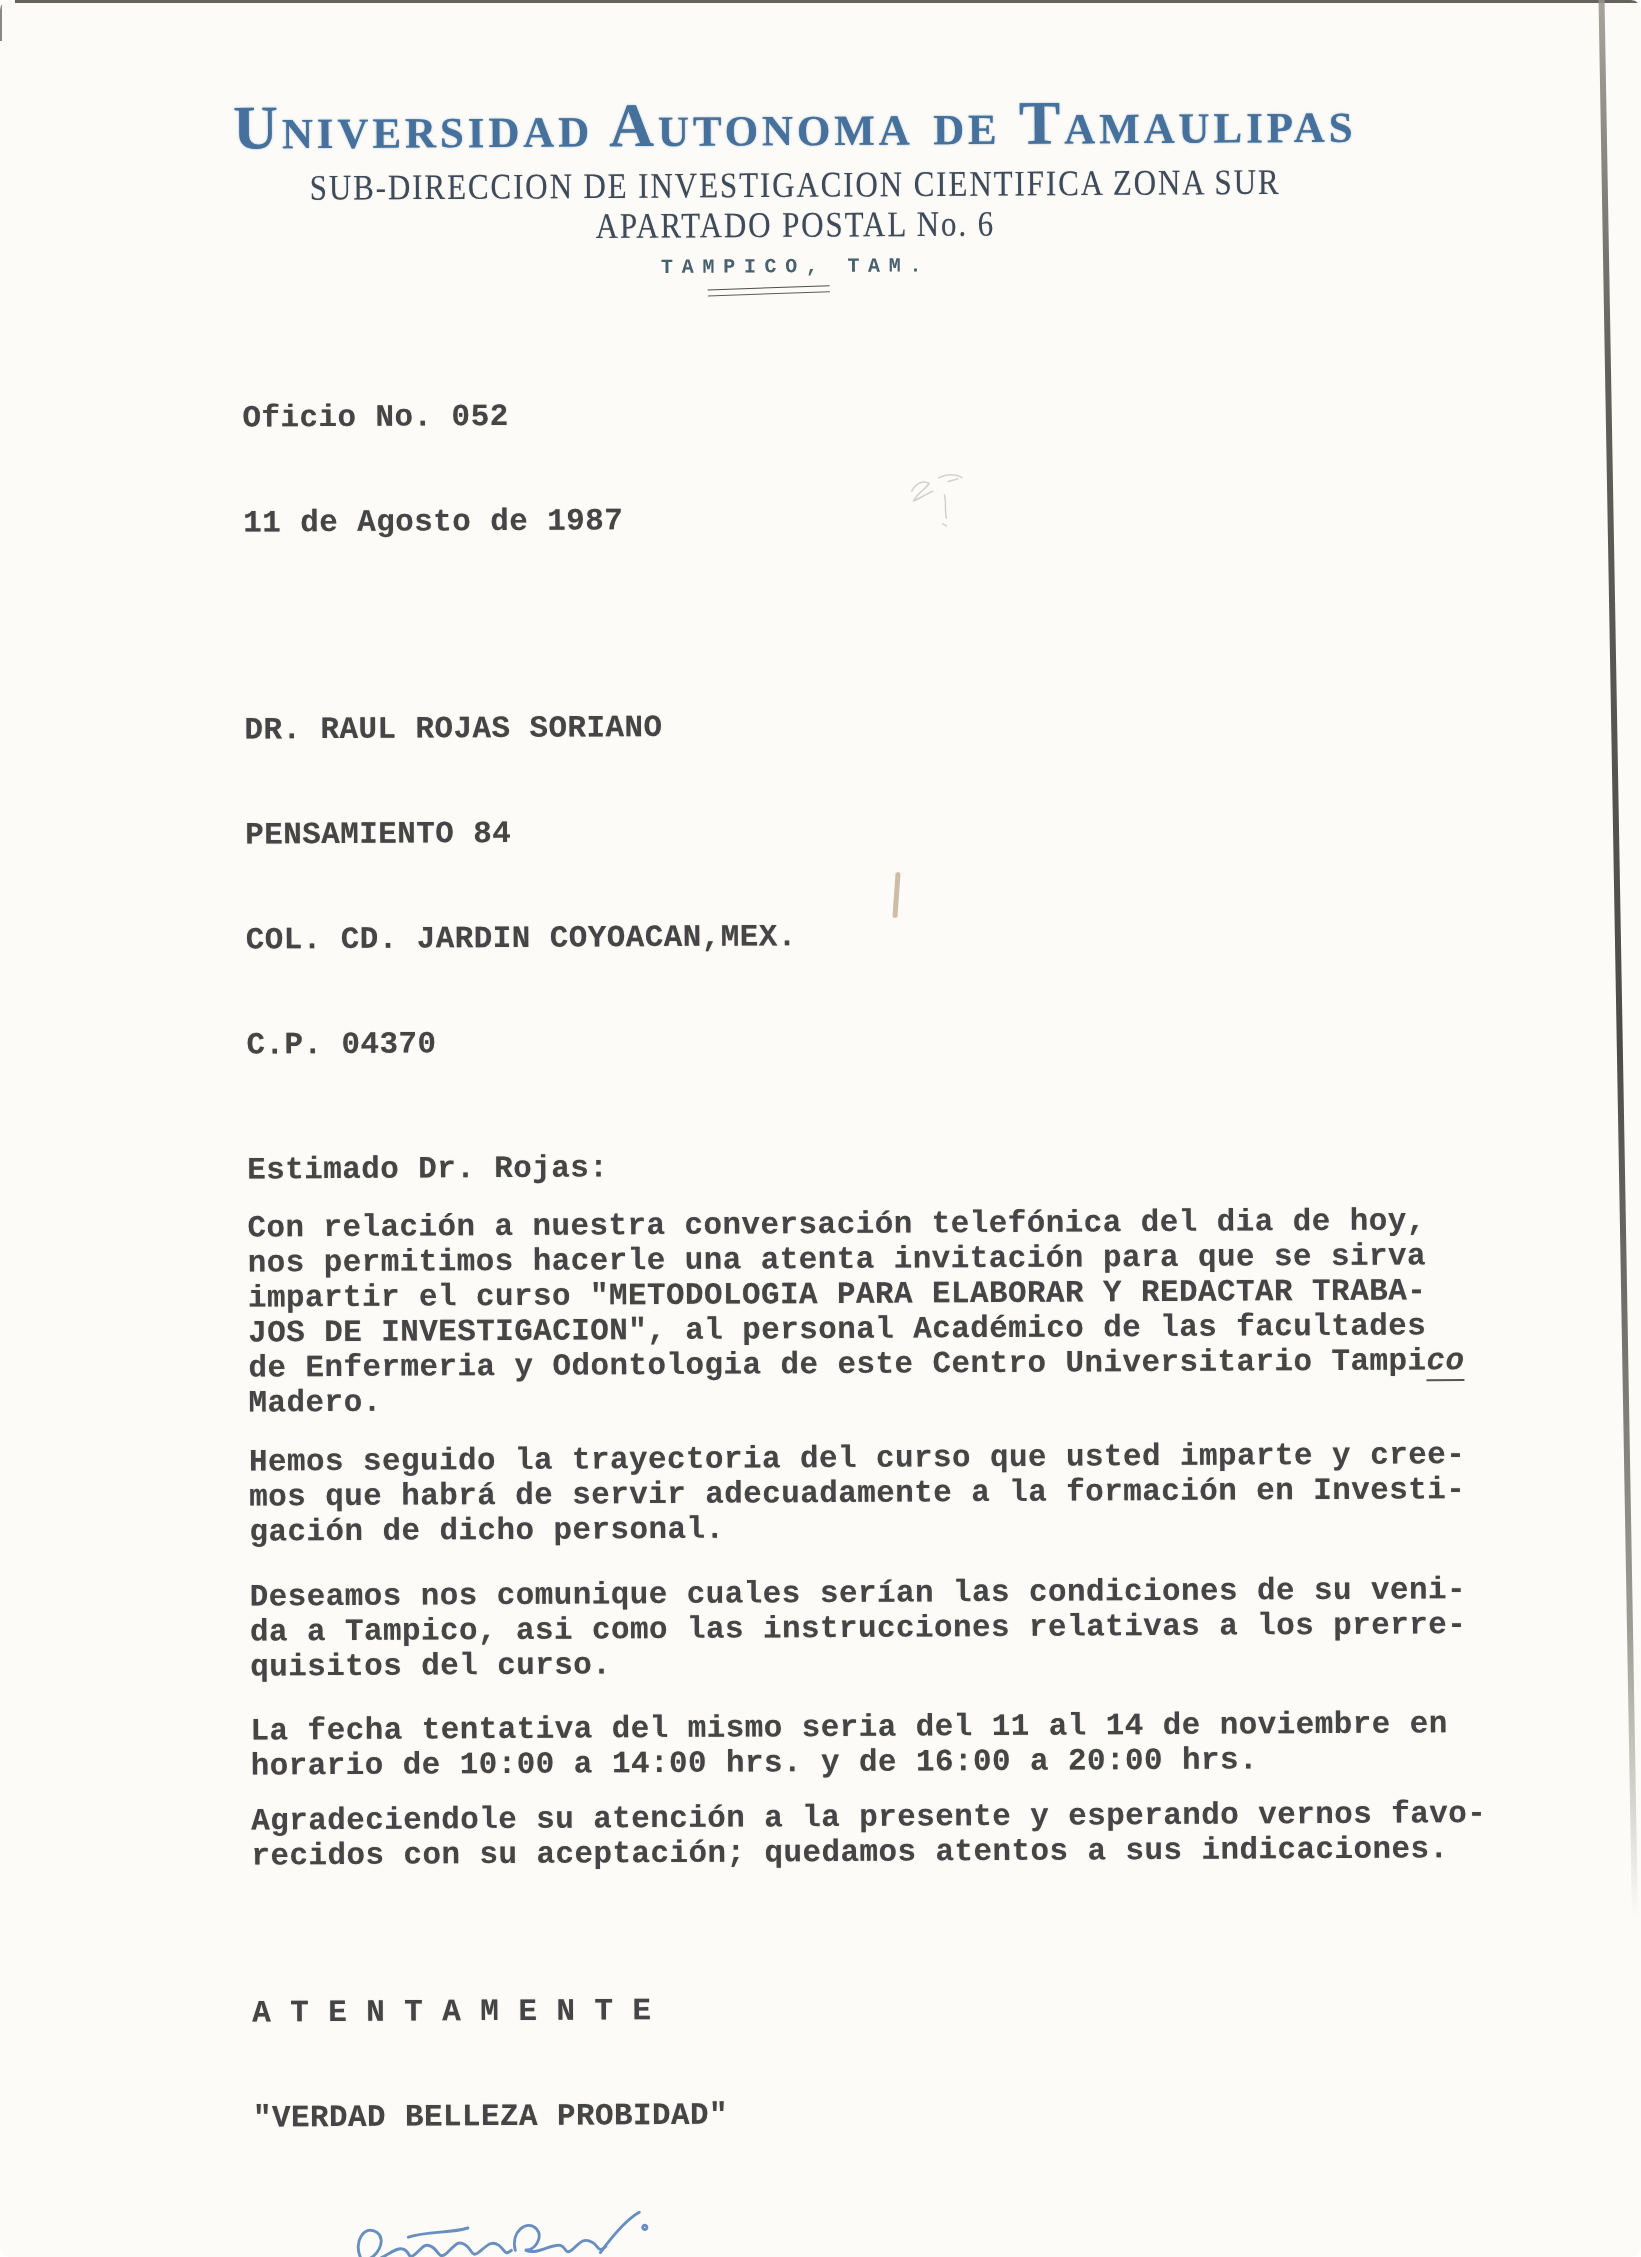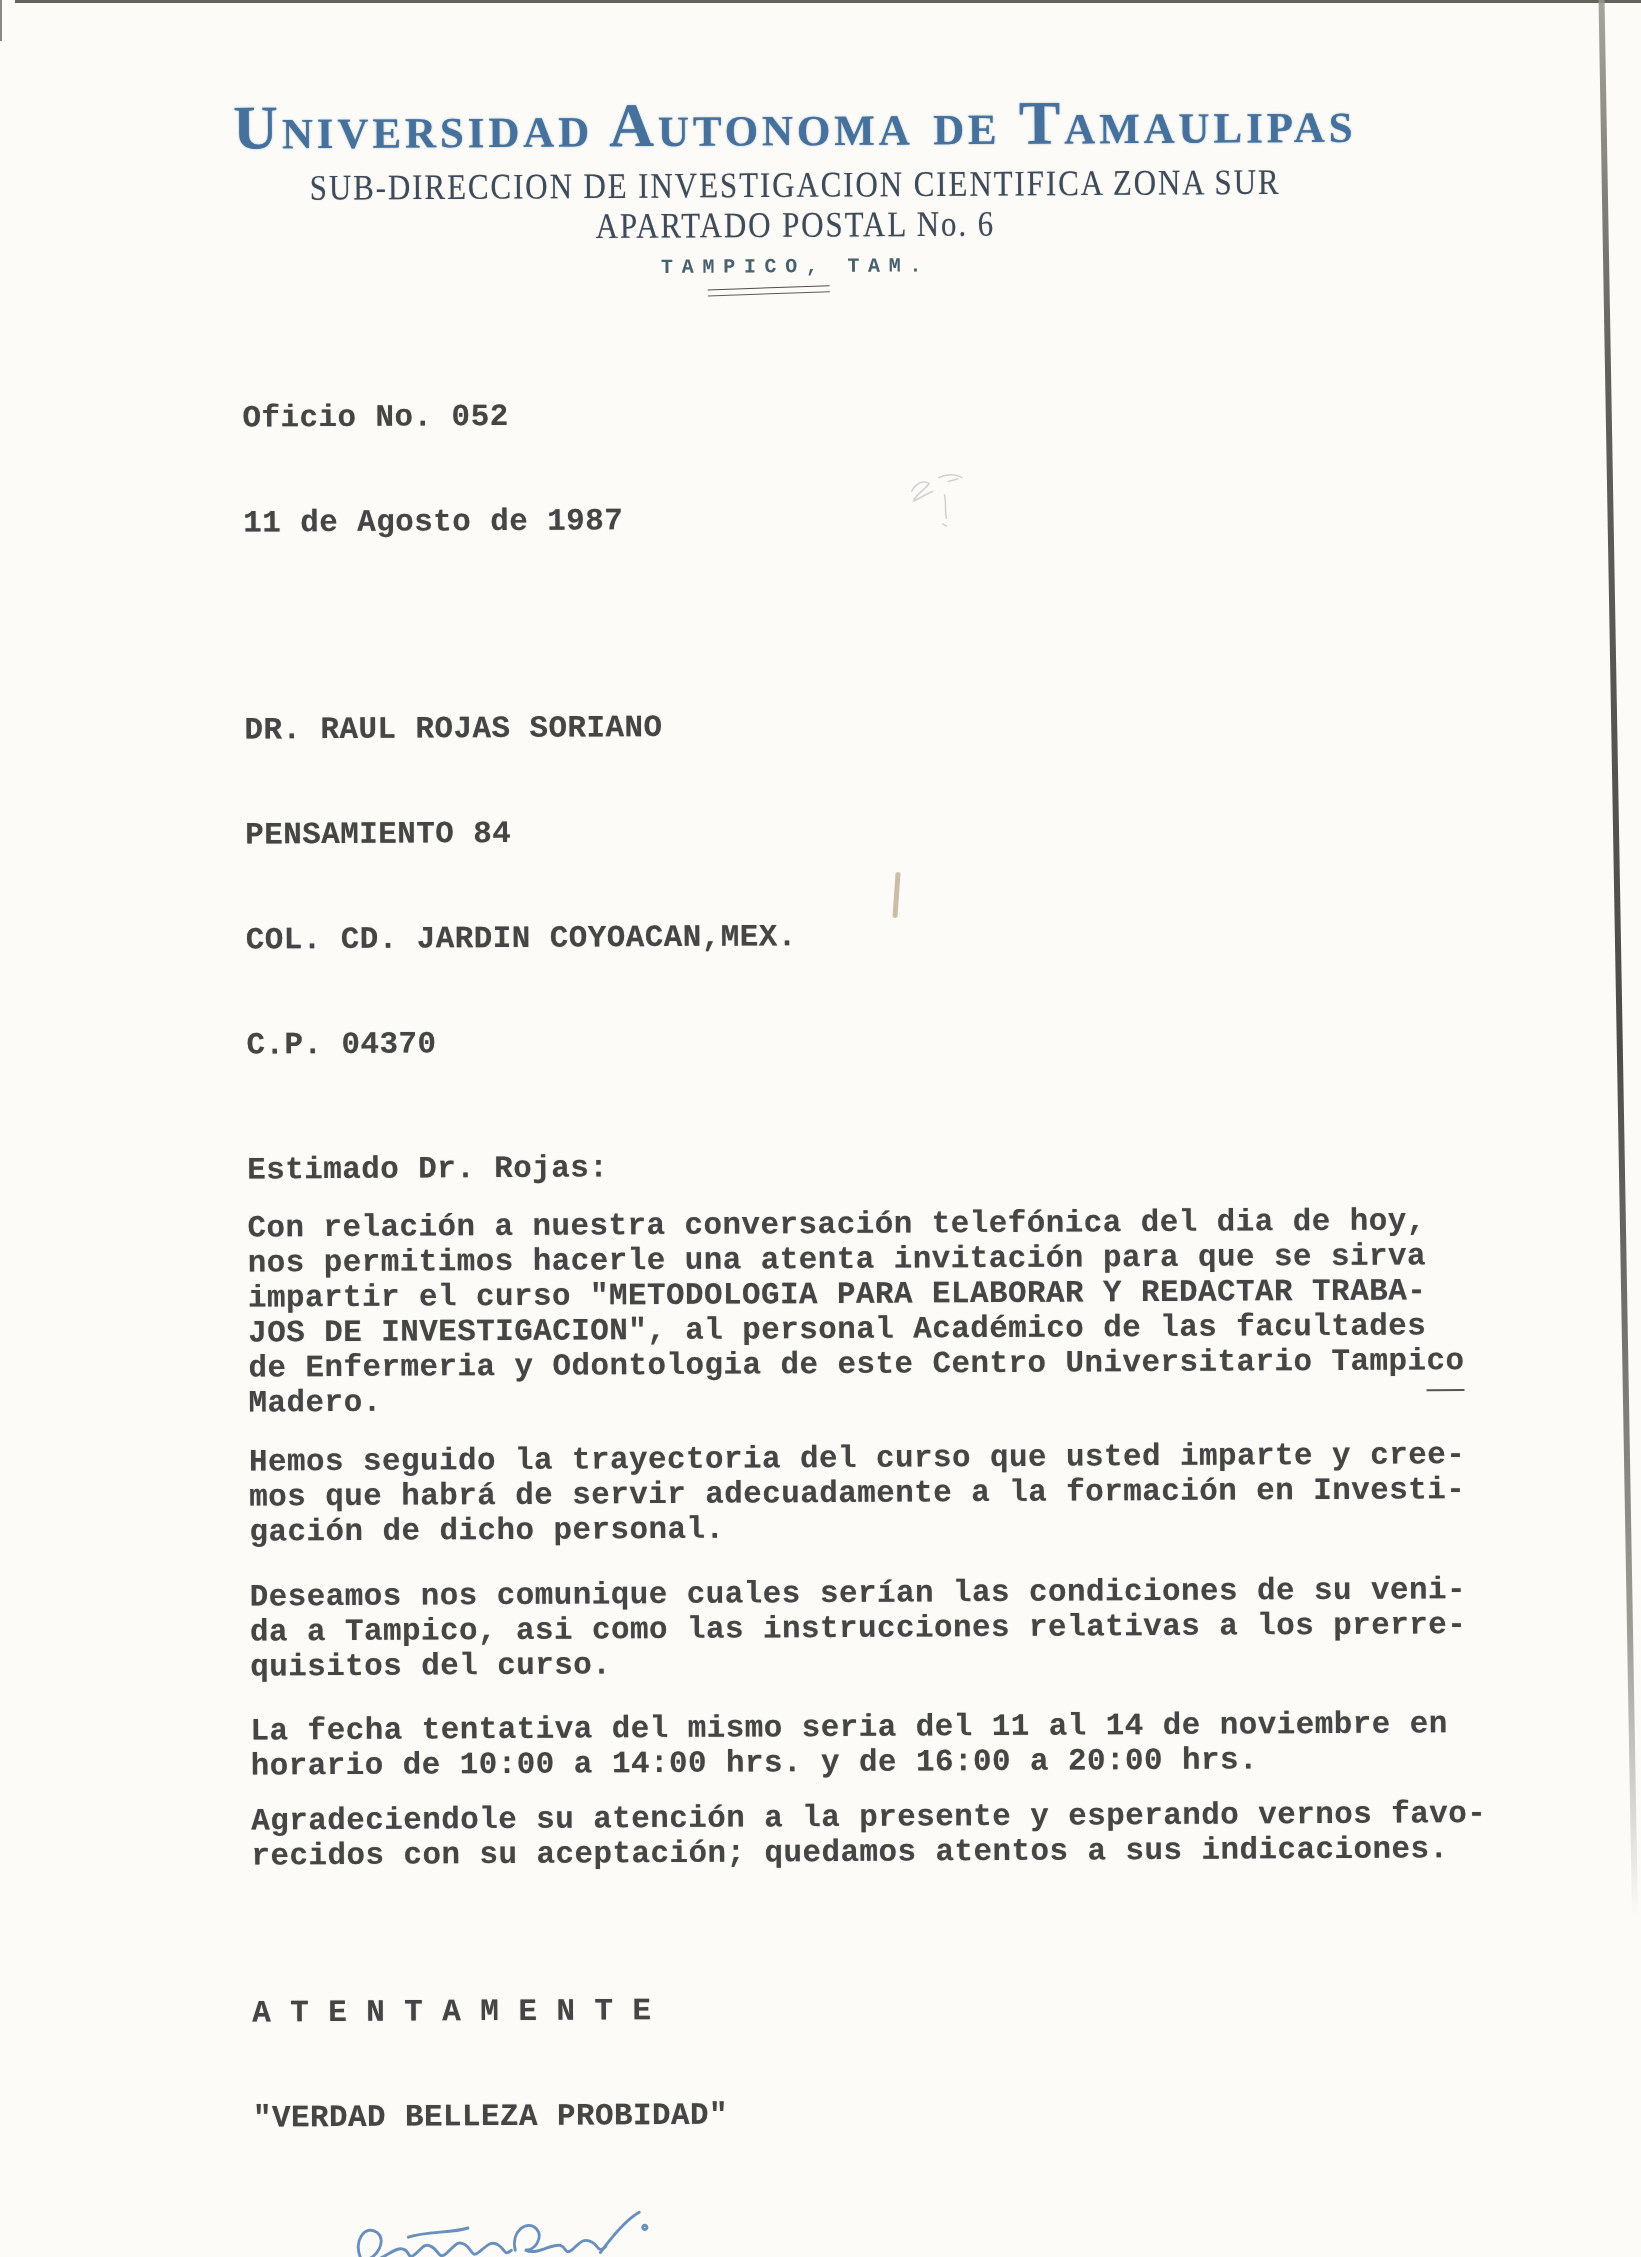--- a/index.html
+++ b/index.html
@@ -2,20 +2,21 @@
 <html><head>
 <meta charset="utf-8">
 <style>
   html,body{margin:0;padding:0;background:#ffffff;}
   .page{
     position:relative;
     width:1641px;height:2257px;
     background:#fcfbf8;
     overflow:hidden;
     font-family:"Liberation Mono","DejaVu Sans Mono",monospace;
+    border-radius:10px;
   }
   .scan{
     transform:rotate(-0.35deg);
     transform-origin:821px 0px;
   }
   
   .letterhead{ text-align:center; padding-top:89px; padding-right:53px; }
   .uni{
     font-family:"Liberation Serif","DejaVu Serif",serif;
     font-variant:small-caps;
@@ -65,21 +66,21 @@
   .block{ white-space:pre; margin:0; }
   .ref{ margin-top:33px; }
   .recipient{ margin-top:32px; }
   .salutation{ margin-top:20px; }
   .p1{ margin-top:23px; }
   .p2{ margin-top:24px; }
   .p3{ margin-top:30px; }
   .p4{ margin-top:29px; }
   .p5{ margin-top:20px; }
   .closing{ margin-top:52px; }
-  .u{ border-bottom:2.9px solid #565656; padding-bottom:11px; }
+  .u{ border-bottom:2.9px solid #565656; padding-bottom:1px;font-style:italic; }
   .signature{ display:block; margin:5.8px 0 0 97px; }
   
   .edge-top{
     position:absolute; top:0; left:15.4px; width:1626px; height:2.9px;
     background:#55524d; opacity:.9;
   }
   .edge-left{
     position:absolute; top:0; left:0; width:1.9px; height:41px;
     background:#6b6b66; opacity:.8;
   }

